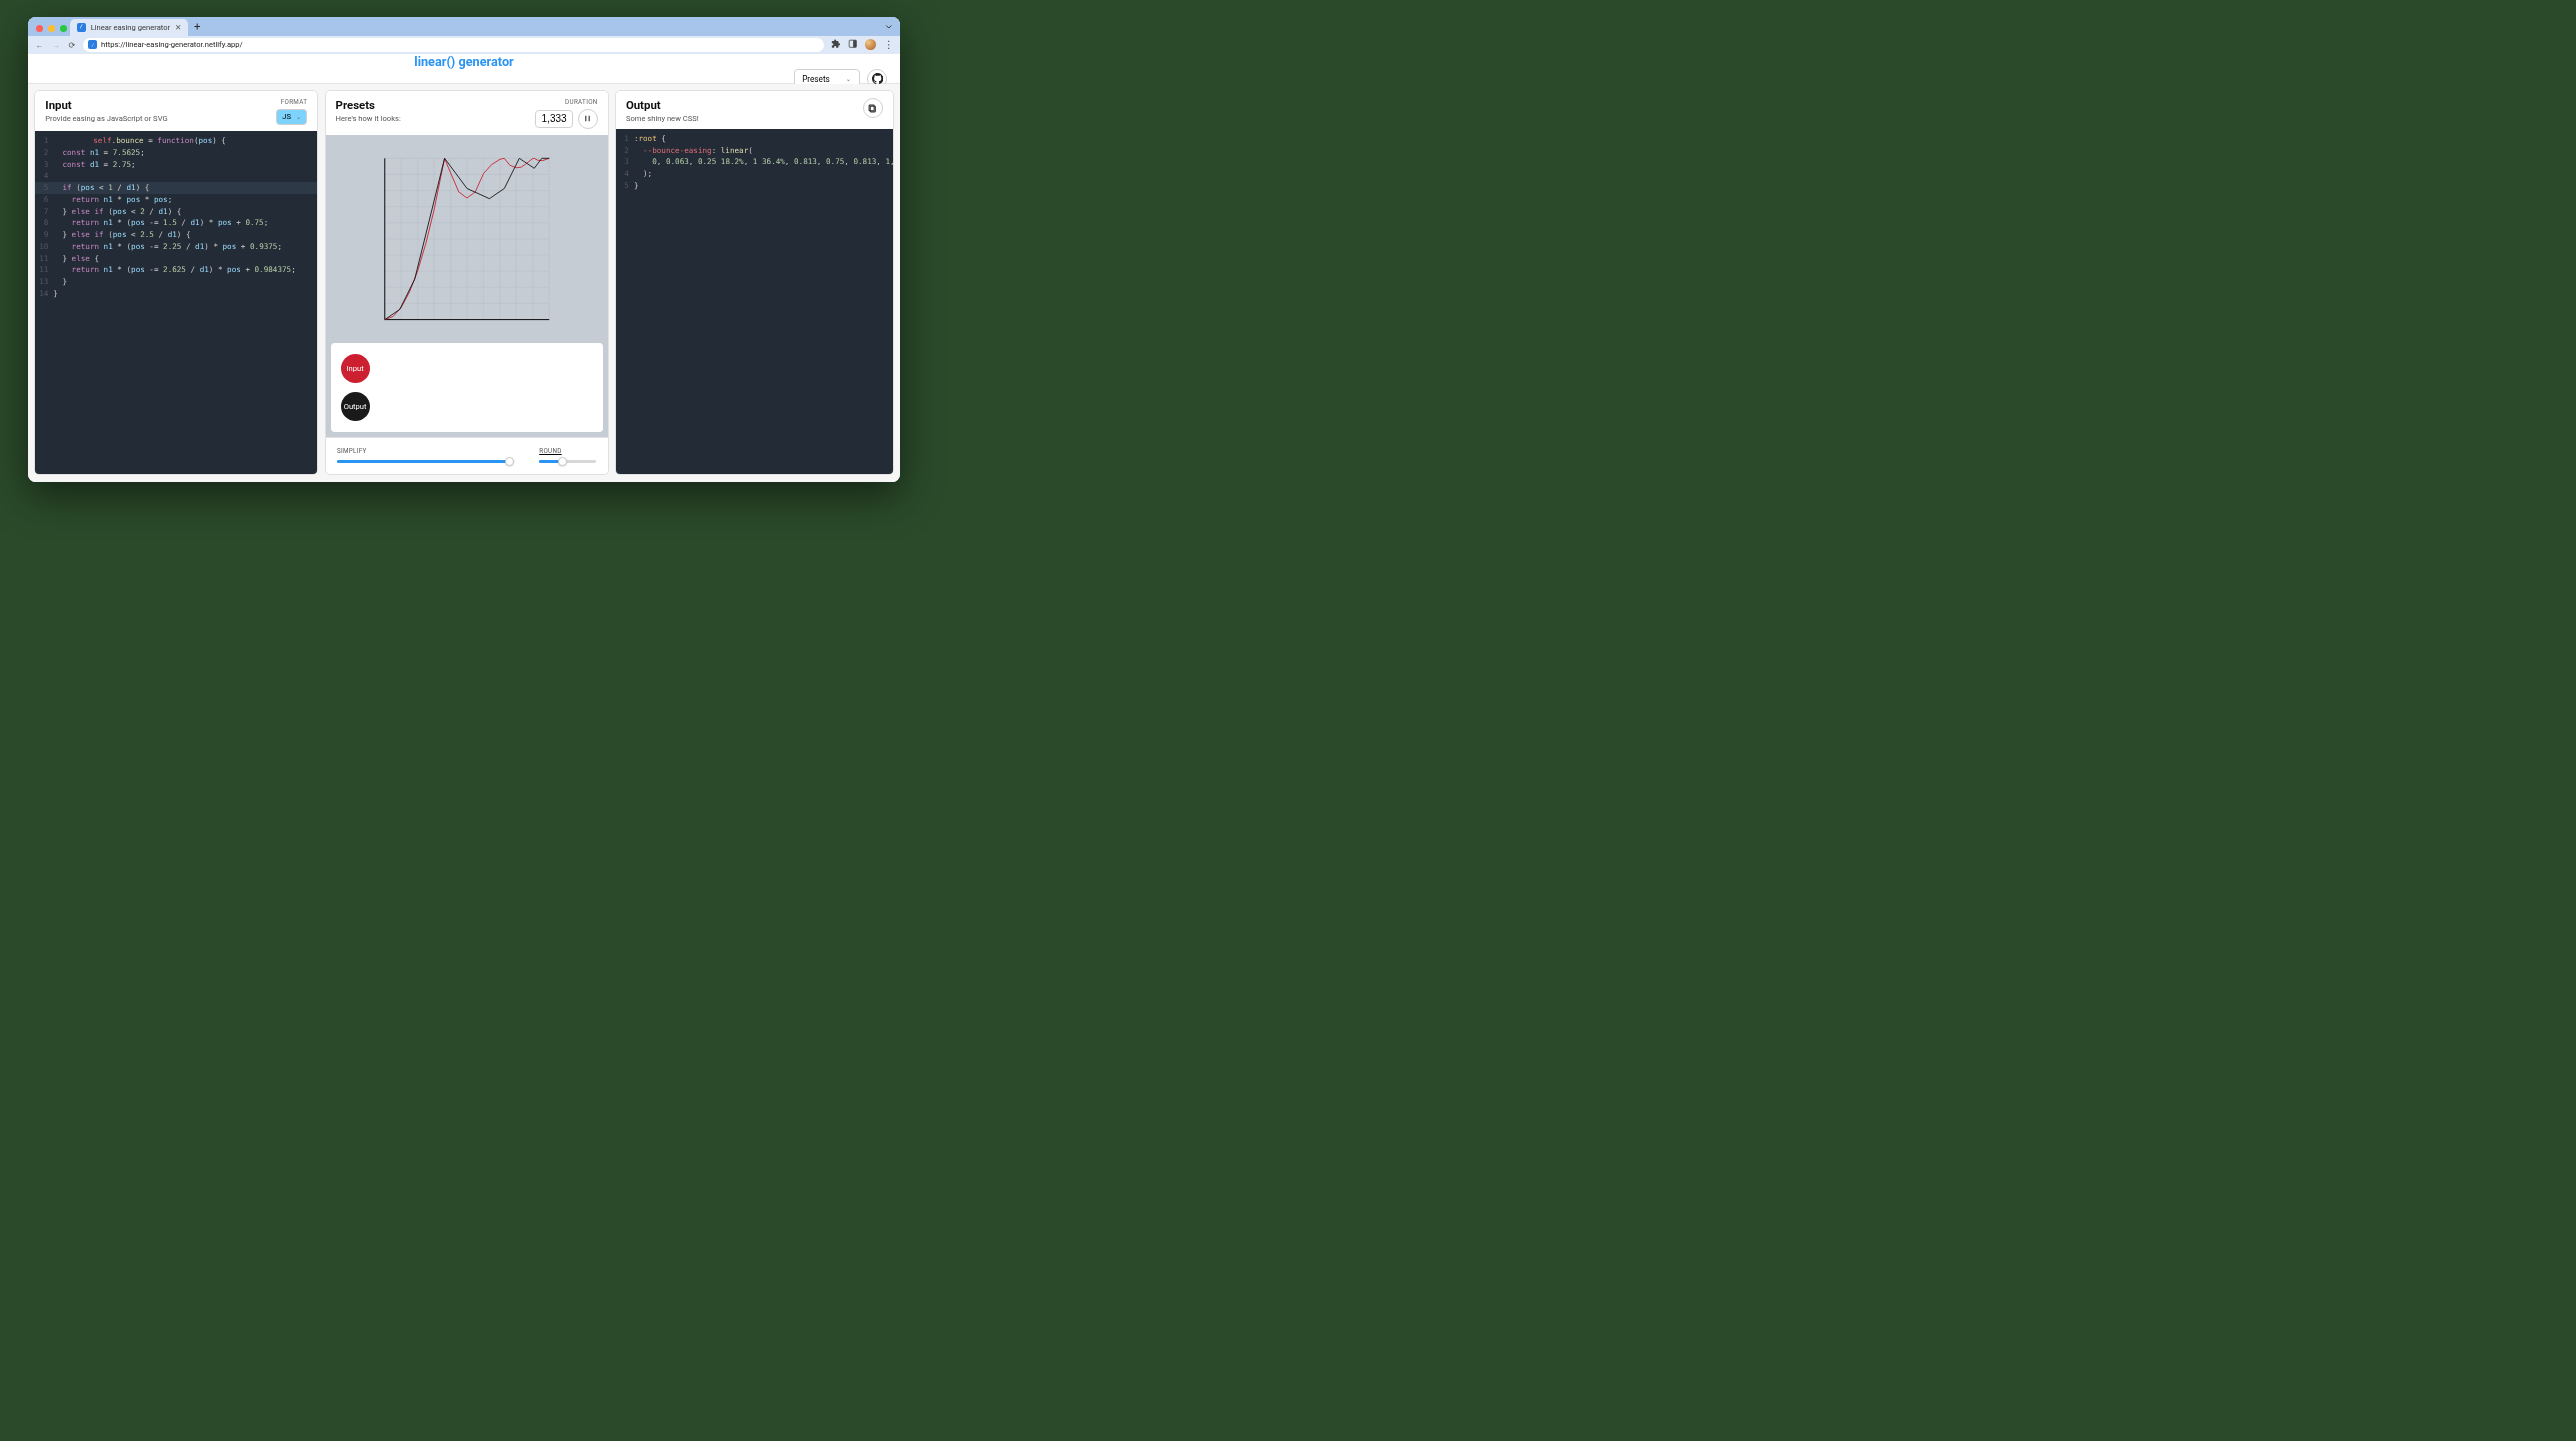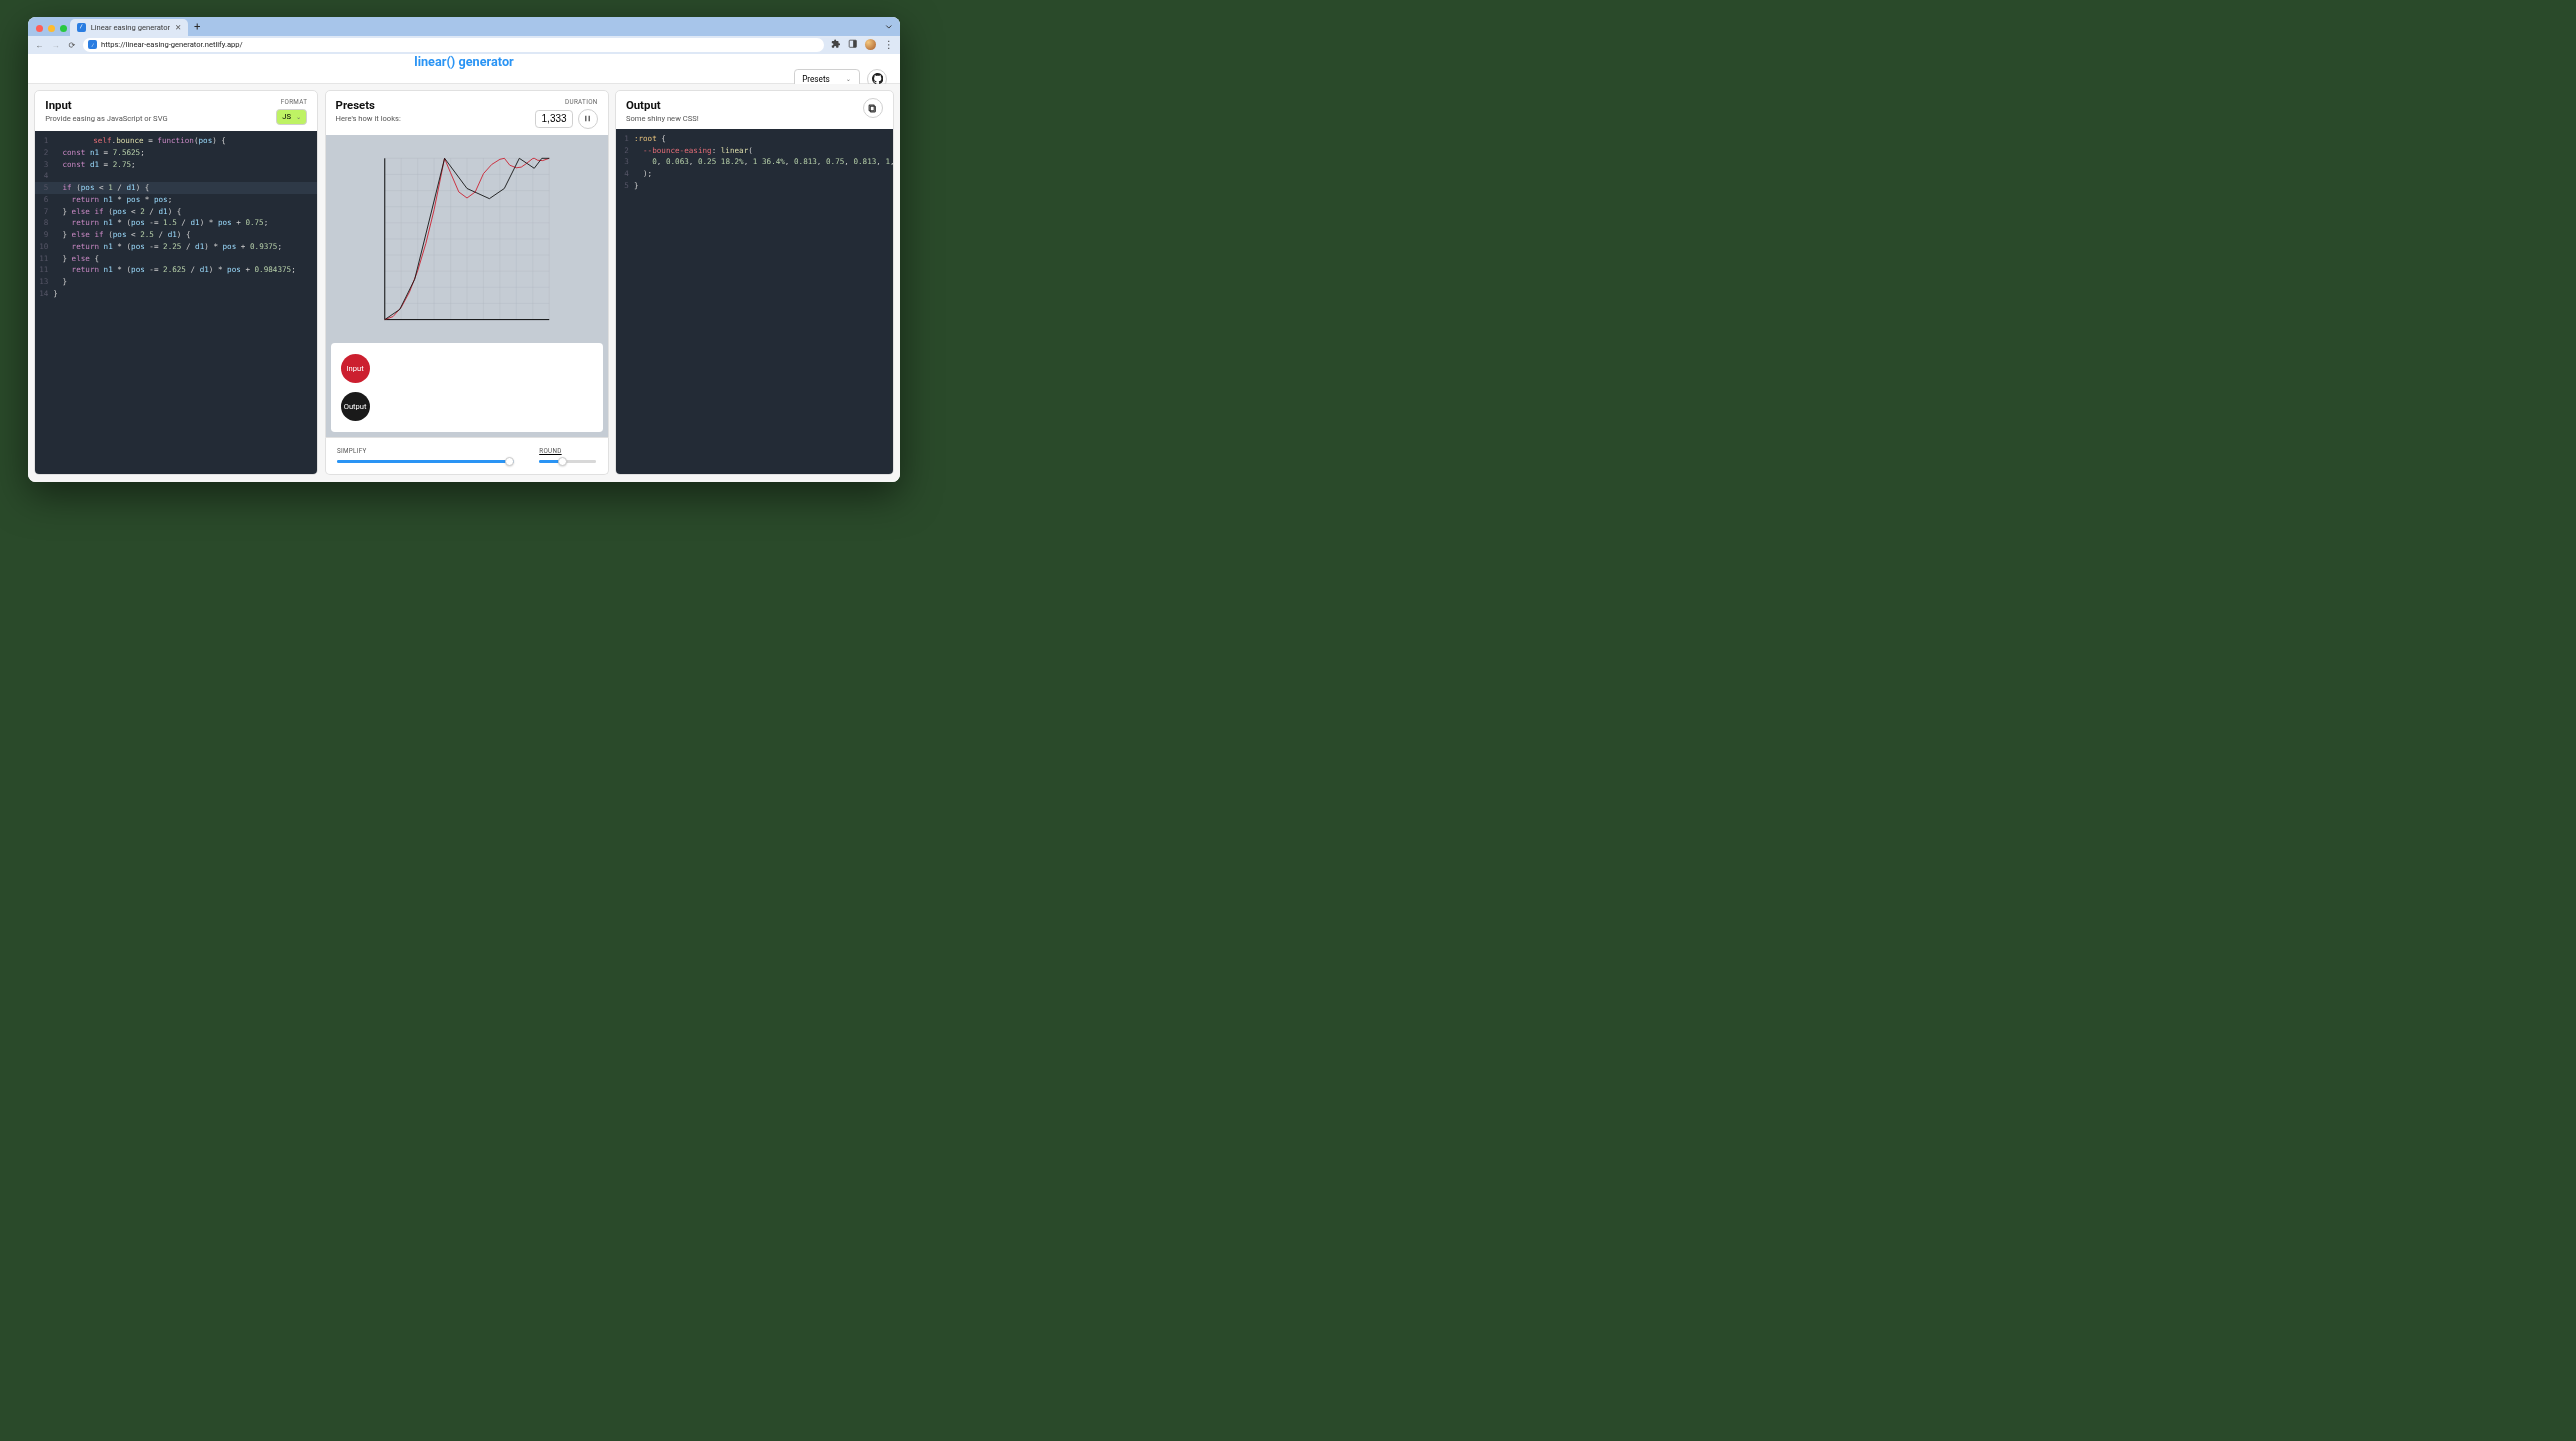--- a/index.html
+++ b/index.html
@@ -86,21 +86,21 @@
   
   .main { flex:1; display:grid; grid-template-columns: 284px 284px 1fr; gap:6.3px; padding:6.3px; background:#f6f6f6; overflow:hidden; }
   .panel { background:#fff; border:0.6px solid #e0e0e0; border-radius:5px; display:flex; flex-direction:column; overflow:hidden; }
   .panel-head { padding:7.6px 10px 6.3px; display:flex; justify-content:space-between; align-items:flex-start; }
   .panel-title { font-size:11.4px; font-weight:700; color:#111; }
   .panel-sub { font-size:7.6px; color:#555; margin-top:1.3px; }
   .head-ctrl { display:flex; flex-direction:column; align-items:flex-end; gap:2.5px; }
   .ctrl-label { font-size:6.3px; letter-spacing:0.3px; color:#666; }
   .format-sel {
     border:0.6px solid #d0d0d0; border-radius:3.8px; padding:2.5px 5px;
-    font-size:7.6px; display:flex; gap:5px; align-items:center; cursor:pointer; background:#bef264;
+    font-size:7.6px; display:flex; gap:5px; align-items:center; cursor:pointer; background:#7dd3fc;
   }
   .dur-row { display:flex; gap:5px; align-items:center; }
   .dur-input {
     width:38px; border:0.6px solid #d0d0d0; border-radius:3.8px;
     padding:2.5px 5px; font-size:10px; text-align:right; background:#fff;
   }
   .icon-btn {
     width:20px; height:20px; border:0.6px solid #d0d0d0; border-radius:50%;
     display:flex; align-items:center; justify-content:center; cursor:pointer; background:#fff;
   }

